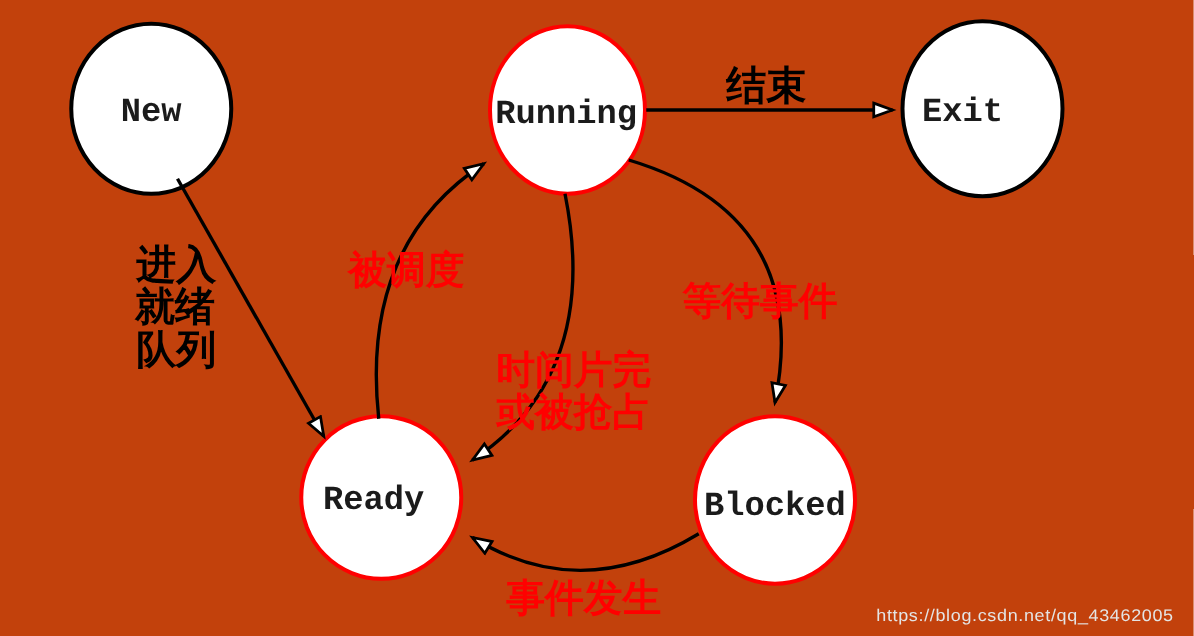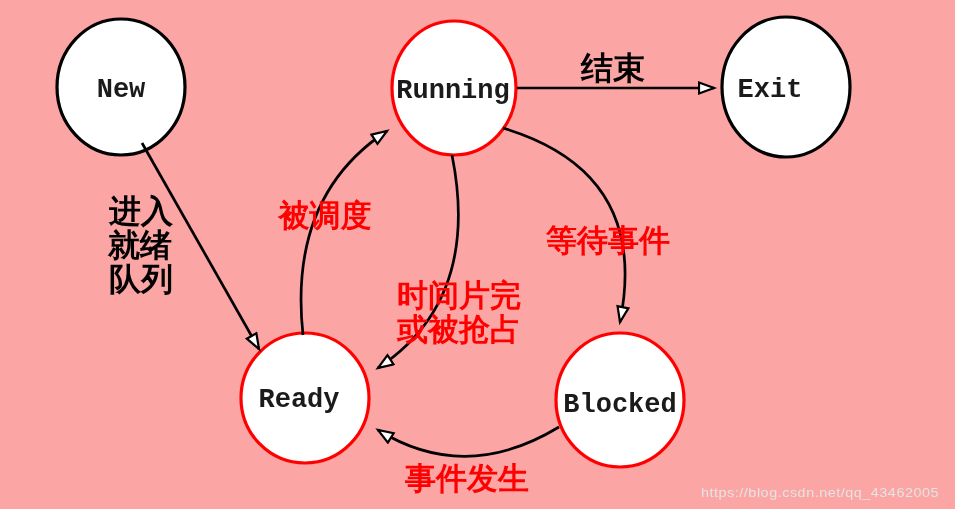--- a/index.html
+++ b/index.html
@@ -1,20 +1,20 @@
 <!DOCTYPE html>
 <html><head>
 <meta charset="utf-8">
 <style>
   html, body { margin: 0; padding: 0; background: #ffffff; }
   .stage {
     position: relative;
     width: 955px;
     height: 509px;
-    background: #fca5a5;
+    background: #c2410c;
     overflow: hidden;
     font-family: "Liberation Sans", sans-serif;
   }
   svg { display: block; }
   .node-circle {
     fill: #ffffff;
     stroke-width: 3.2;
   }
   .node-label {
     font-family: "Liberation Mono", "DejaVu Sans Mono", monospace;

